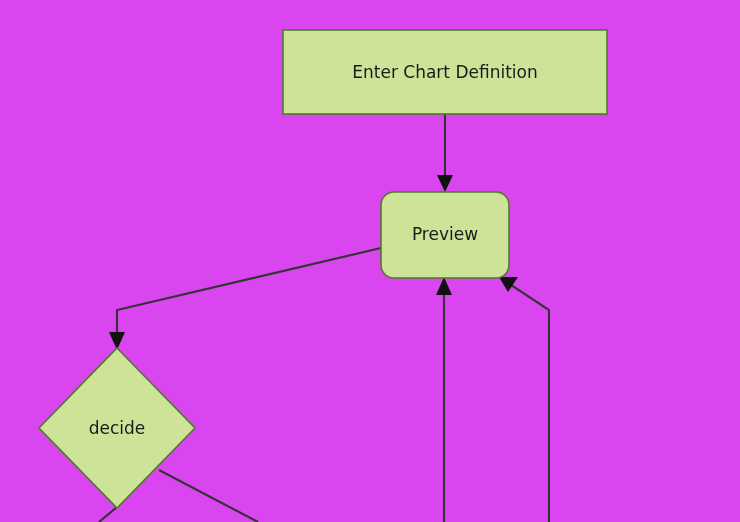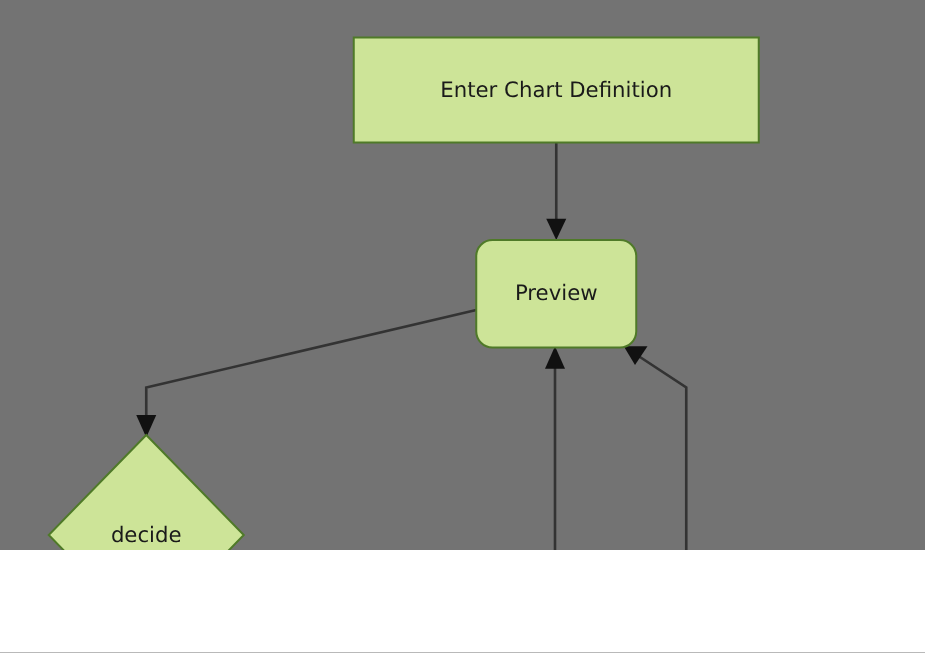--- a/index.html
+++ b/index.html
@@ -6,22 +6,22 @@
     margin: 0;
     padding: 0;
     background: #ffffff;
   }
   body {
     font-family: "DejaVu Sans", sans-serif;
   }
   #canvas {
     position: relative;
     width: 740px;
-    height: 440px;
-    background: #737373;
+    height: 522px;
+    background: #d946ef;
     overflow: hidden;
   }
   #flow-svg {
     position: absolute;
     top: 0;
     left: 0;
     width: 740px;
     height: 522px;
     display: block;
   }

